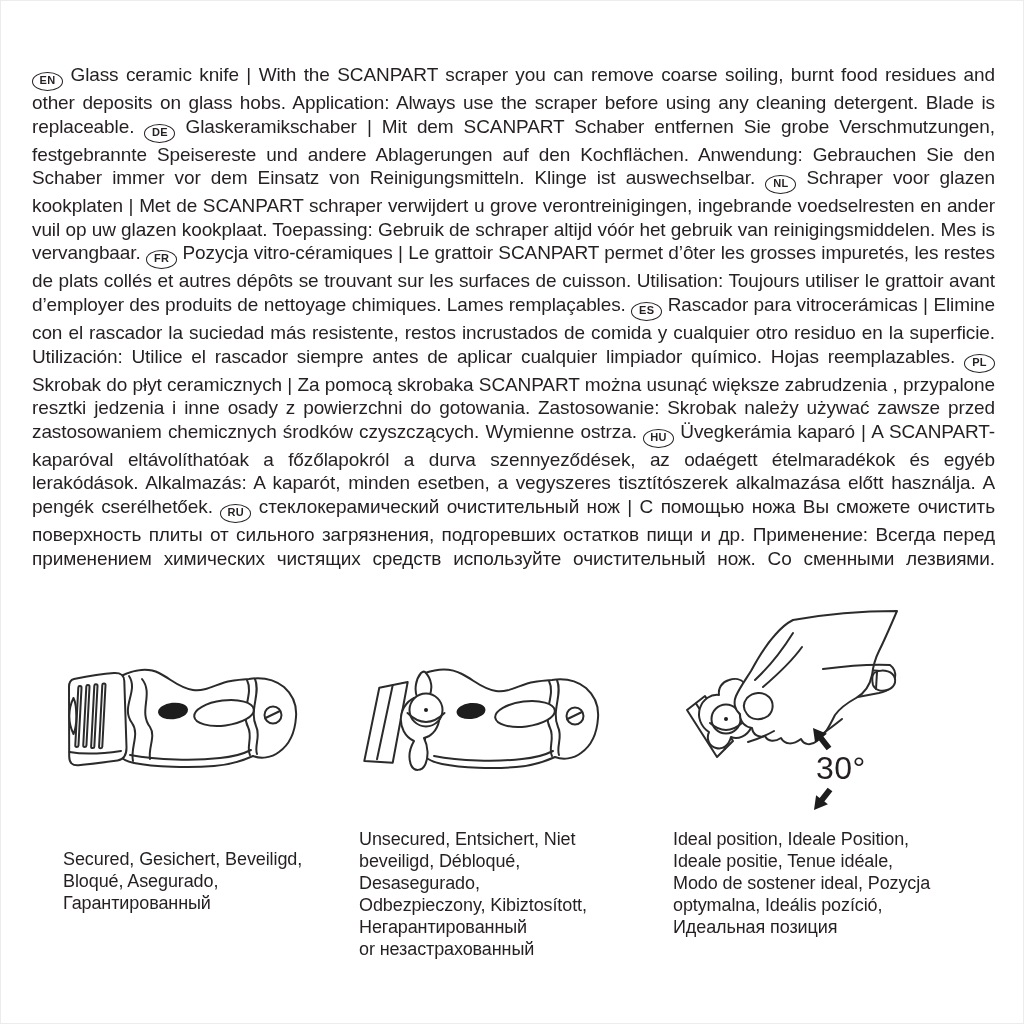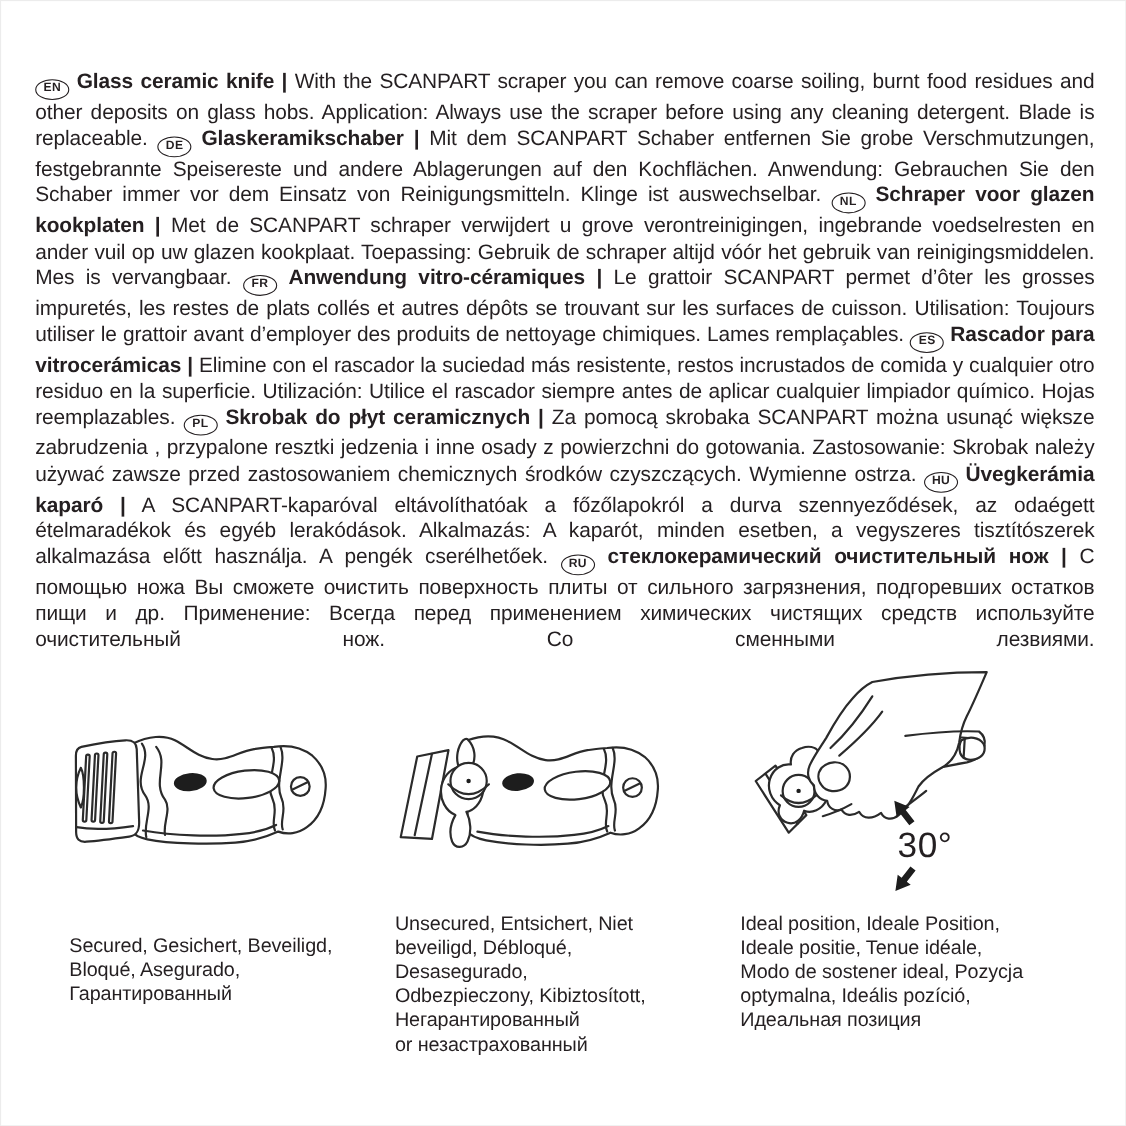--- a/index.html
+++ b/index.html
@@ -12,21 +12,21 @@
     position:absolute;left:31px;top:62px;width:963px;
     font-size:19px;line-height:23.6px;letter-spacing:-0.1px;
     text-align:justify;text-align-last:justify;
   }
   .lang-badge{
     display:inline-block;box-sizing:border-box;
     width:31px;height:19px;border:1.7px solid #241f21;border-radius:50%;
     font-size:11px;line-height:15.5px;text-align:right;font-weight:bold;
     letter-spacing:0.3px;vertical-align:-3px;text-align-last:center;
   }
-  .sec-title{font-weight:bold;}
+  .sec-title{font-weight:normal;}
   .figure{position:absolute;}
   #fig1{left:40px;top:648px;}
   #fig2{left:340px;top:648px;}
   #fig3{left:640px;top:598px;}
   .angle-label{
     position:absolute;left:175px;top:151px;font-size:32px;letter-spacing:0.5px;
   }
   .caption{
     position:absolute;top:827px;font-size:18px;line-height:22px;
     letter-spacing:-0.1px;white-space:nowrap;
@@ -52,21 +52,21 @@
       <span class="sec-title">Glaskeramikschaber |</span>
       <span>Mit dem SCANPART Schaber entfernen Sie grobe Verschmutzungen, festgebrannte Speisereste und andere Ablagerungen auf den Kochflächen. Anwendung: Gebrauchen Sie den Schaber immer vor dem Einsatz von Reinigungsmitteln. Klinge ist auswechselbar.</span>
     </span>
     <span>
       <span class="lang-badge">NL</span>
       <span class="sec-title">Schraper voor glazen kookplaten |</span>
       <span>Met de SCANPART schraper verwijdert u grove verontreinigingen, ingebrande voedselresten en ander vuil op uw glazen kookplaat. Toepassing: Gebruik de schraper altijd vóór het gebruik van reinigingsmiddelen. Mes is vervangbaar.</span>
     </span>
     <span>
       <span class="lang-badge">FR</span>
-      <span class="sec-title">Anwendung vitro-céramiques |</span>
+      <span class="sec-title">Pozycja vitro-céramiques |</span>
       <span>Le grattoir SCANPART permet d’ôter les grosses impuretés, les restes de plats collés et autres dépôts se trouvant sur les surfaces de cuisson. Utilisation: Toujours utiliser le grattoir avant d’employer des produits de nettoyage chimiques. Lames remplaçables.</span>
     </span>
     <span>
       <span class="lang-badge">ES</span>
       <span class="sec-title">Rascador para vitrocerámicas |</span>
       <span>Elimine con el rascador la suciedad más resistente, restos incrustados de comida y cualquier otro residuo en la superficie. Utilización: Utilice el rascador siempre antes de aplicar cualquier limpiador químico. Hojas reemplazables.</span>
     </span>
     <span>
       <span class="lang-badge">PL</span>
       <span class="sec-title">Skrobak do płyt ceramicznych |</span>

